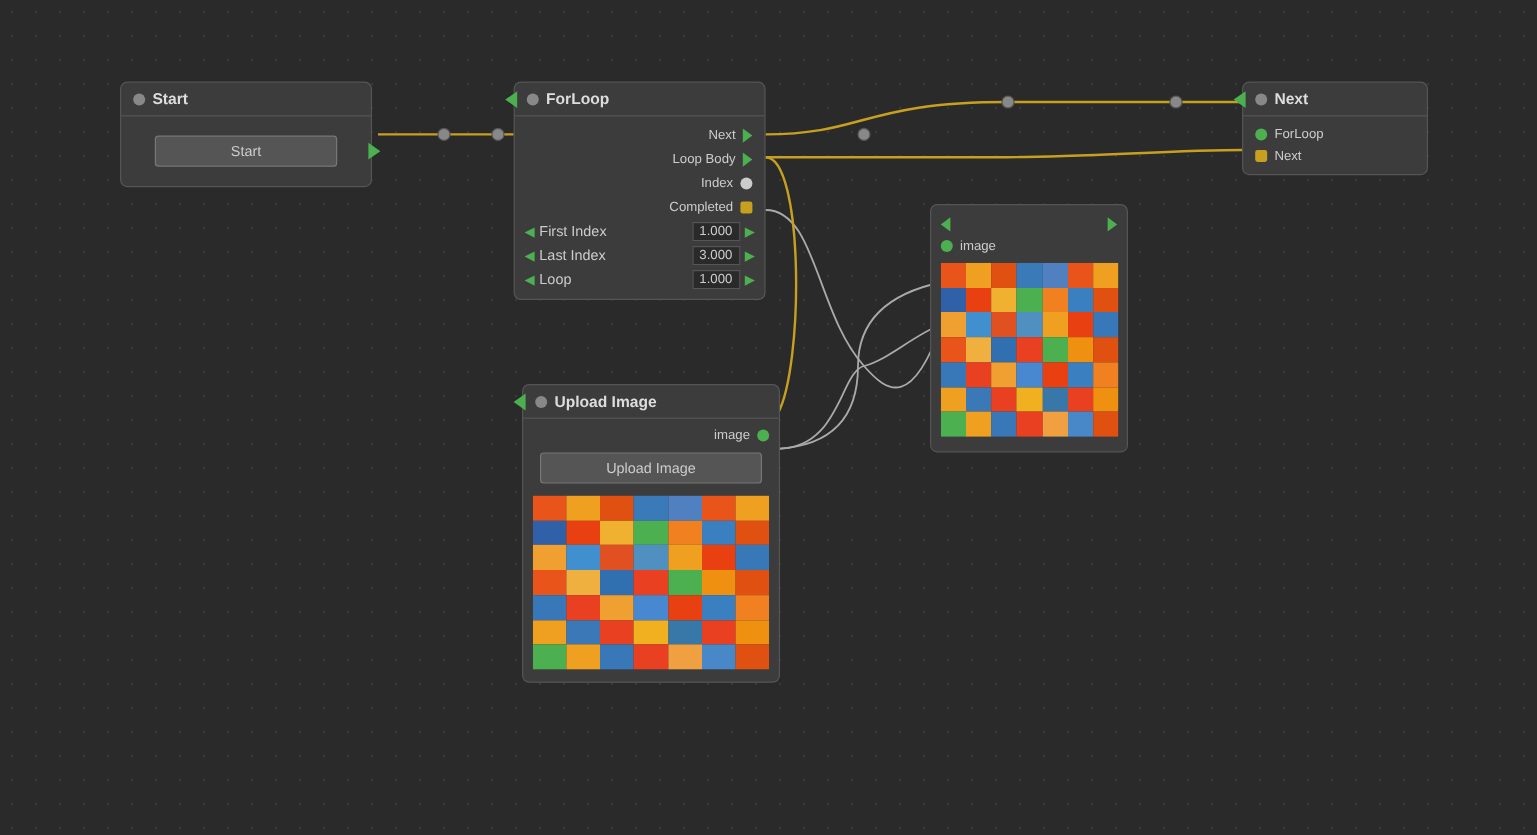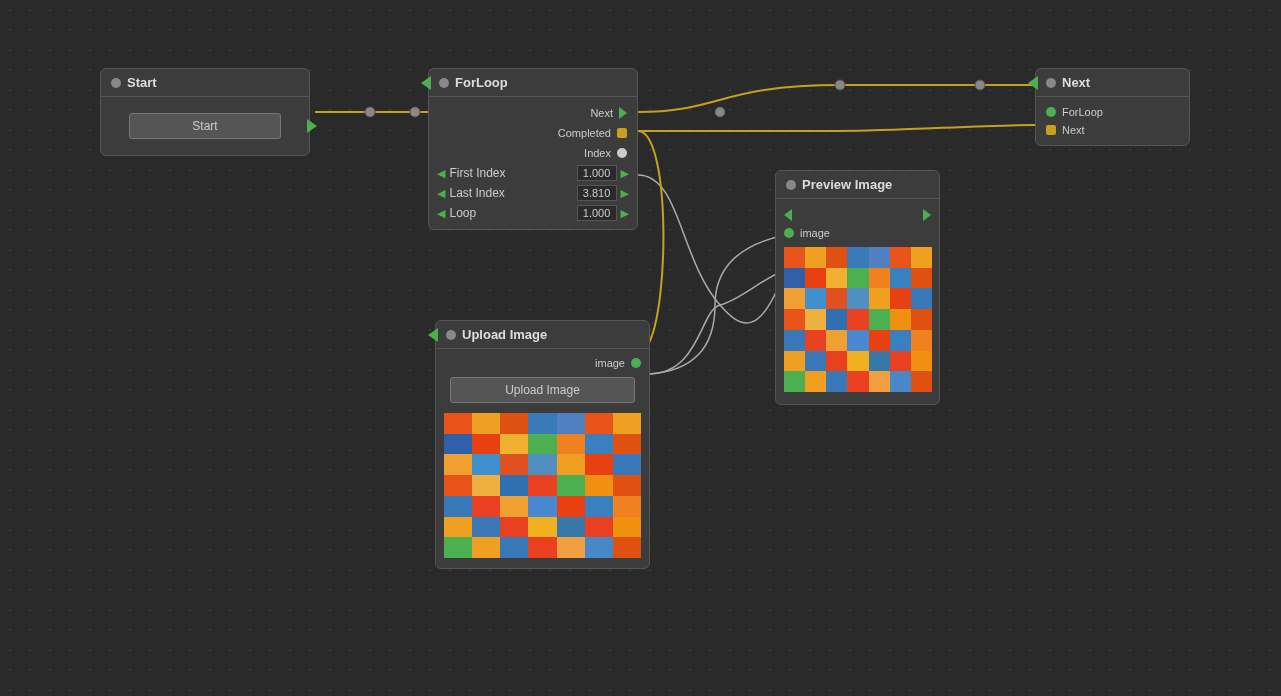--- a/index.html
+++ b/index.html
@@ -291,38 +291,42 @@
 
     <div class="exec-pin-left" style="position:absolute; left:-8px; top: 14px;"></div>
   </div>
   <div class="node-body">
 
     <div class="pin-row">
       <span class="pin-label">Next</span>
       <div style="width:0;height:0;border-top:6px solid transparent;border-bottom:6px solid transparent;border-left:8px solid #4caf50;"></div>
     </div>
     <div class="pin-row">
-      <span class="pin-label">Completed</span>
-      <div style="width:10px;height:10px;background:#c8a020;border-radius:2px;"></div>
+      <span class="pin-label">Loop Body</span>
+      <div style="width:0;height:0;border-top:6px solid transparent;border-bottom:6px solid transparent;border-left:8px solid #4caf50;"></div>
     </div>
     <div class="pin-row">
       <span class="pin-label">Index</span>
       <div class="pin-circle white"></div>
+    </div>
+    <div class="pin-row">
+      <span class="pin-label">Completed</span>
+      <div style="width:10px;height:10px;background:#c8a020;border-radius:2px;"></div>
     </div>
 
     <div class="spin-row">
       <span class="spin-arrow">◀</span>
       <span class="spin-label">First Index</span>
       <span class="spin-value">1.000</span>
       <span class="spin-arrow">▶</span>
     </div>
     <div class="spin-row">
       <span class="spin-arrow">◀</span>
       <span class="spin-label">Last Index</span>
-      <span class="spin-value">3.810</span>
+      <span class="spin-value">3.000</span>
       <span class="spin-arrow">▶</span>
     </div>
     <div class="spin-row">
       <span class="spin-arrow">◀</span>
       <span class="spin-label">Loop</span>
       <span class="spin-value">1.000</span>
       <span class="spin-arrow">▶</span>
     </div>
   </div>
 </div>
@@ -340,24 +344,20 @@
       <span style="color:#ccc;font-size:11px;">ForLoop</span>
     </div>
     <div class="next-pin-row">
       <div class="next-pin-circle yellow-sq"></div>
       <span style="color:#ccc;font-size:11px;">Next</span>
     </div>
   </div>
 </div>
 
 <div class="node preview-node">
-  <div class="node-header">
-    <div class="node-dot grey"></div>
-    <span class="node-title">Preview Image</span>
-  </div>
   <div class="node-body">
 
     <div style="display:flex; justify-content:space-between; padding: 4px 8px; align-items:center;">
       <div style="width:0;height:0;border-top:6px solid transparent;border-bottom:6px solid transparent;border-right:8px solid #4caf50;"></div>
       <div style="width:0;height:0;border-top:6px solid transparent;border-bottom:6px solid transparent;border-left:8px solid #4caf50;"></div>
     </div>
 
     <div style="display:flex; align-items:center; padding: 2px 8px; gap:6px;">
       <div class="pin-circle green"></div>
       <span style="color:#ccc;font-size:11px;">image</span>

